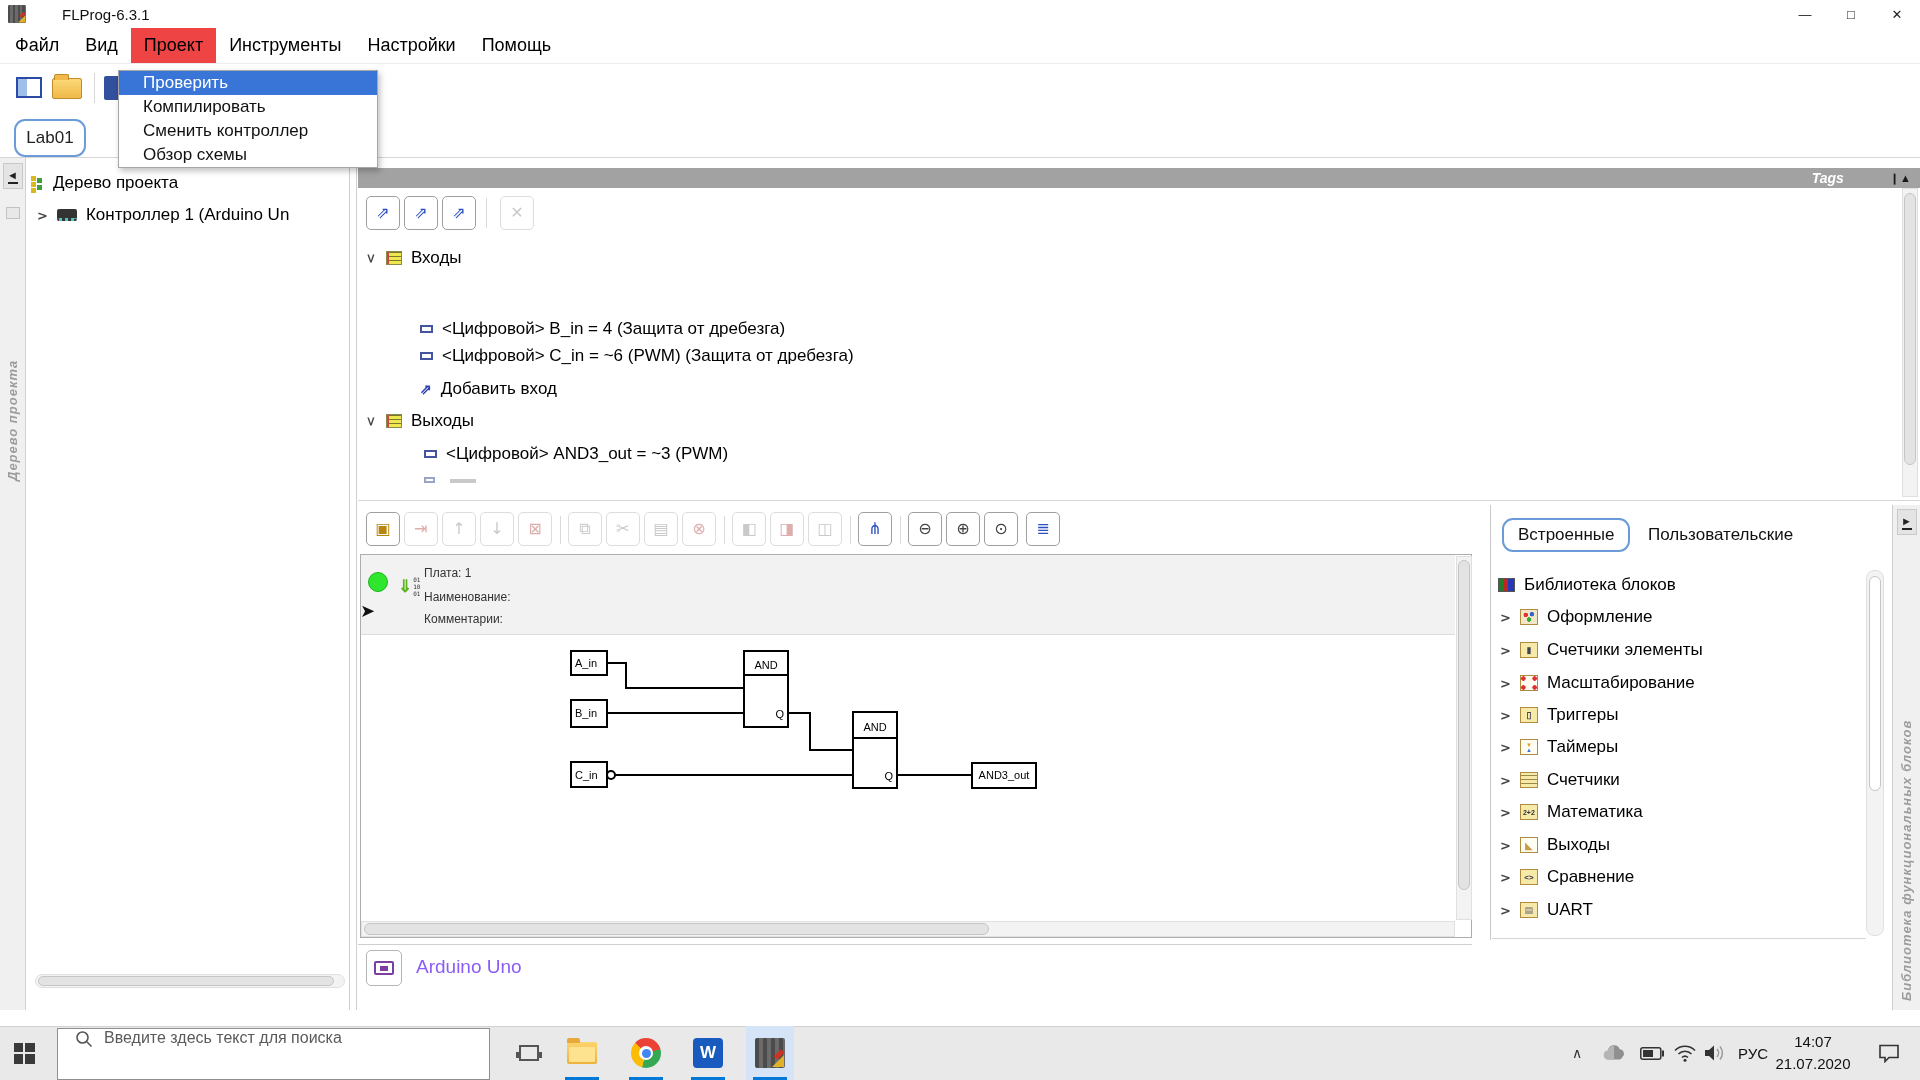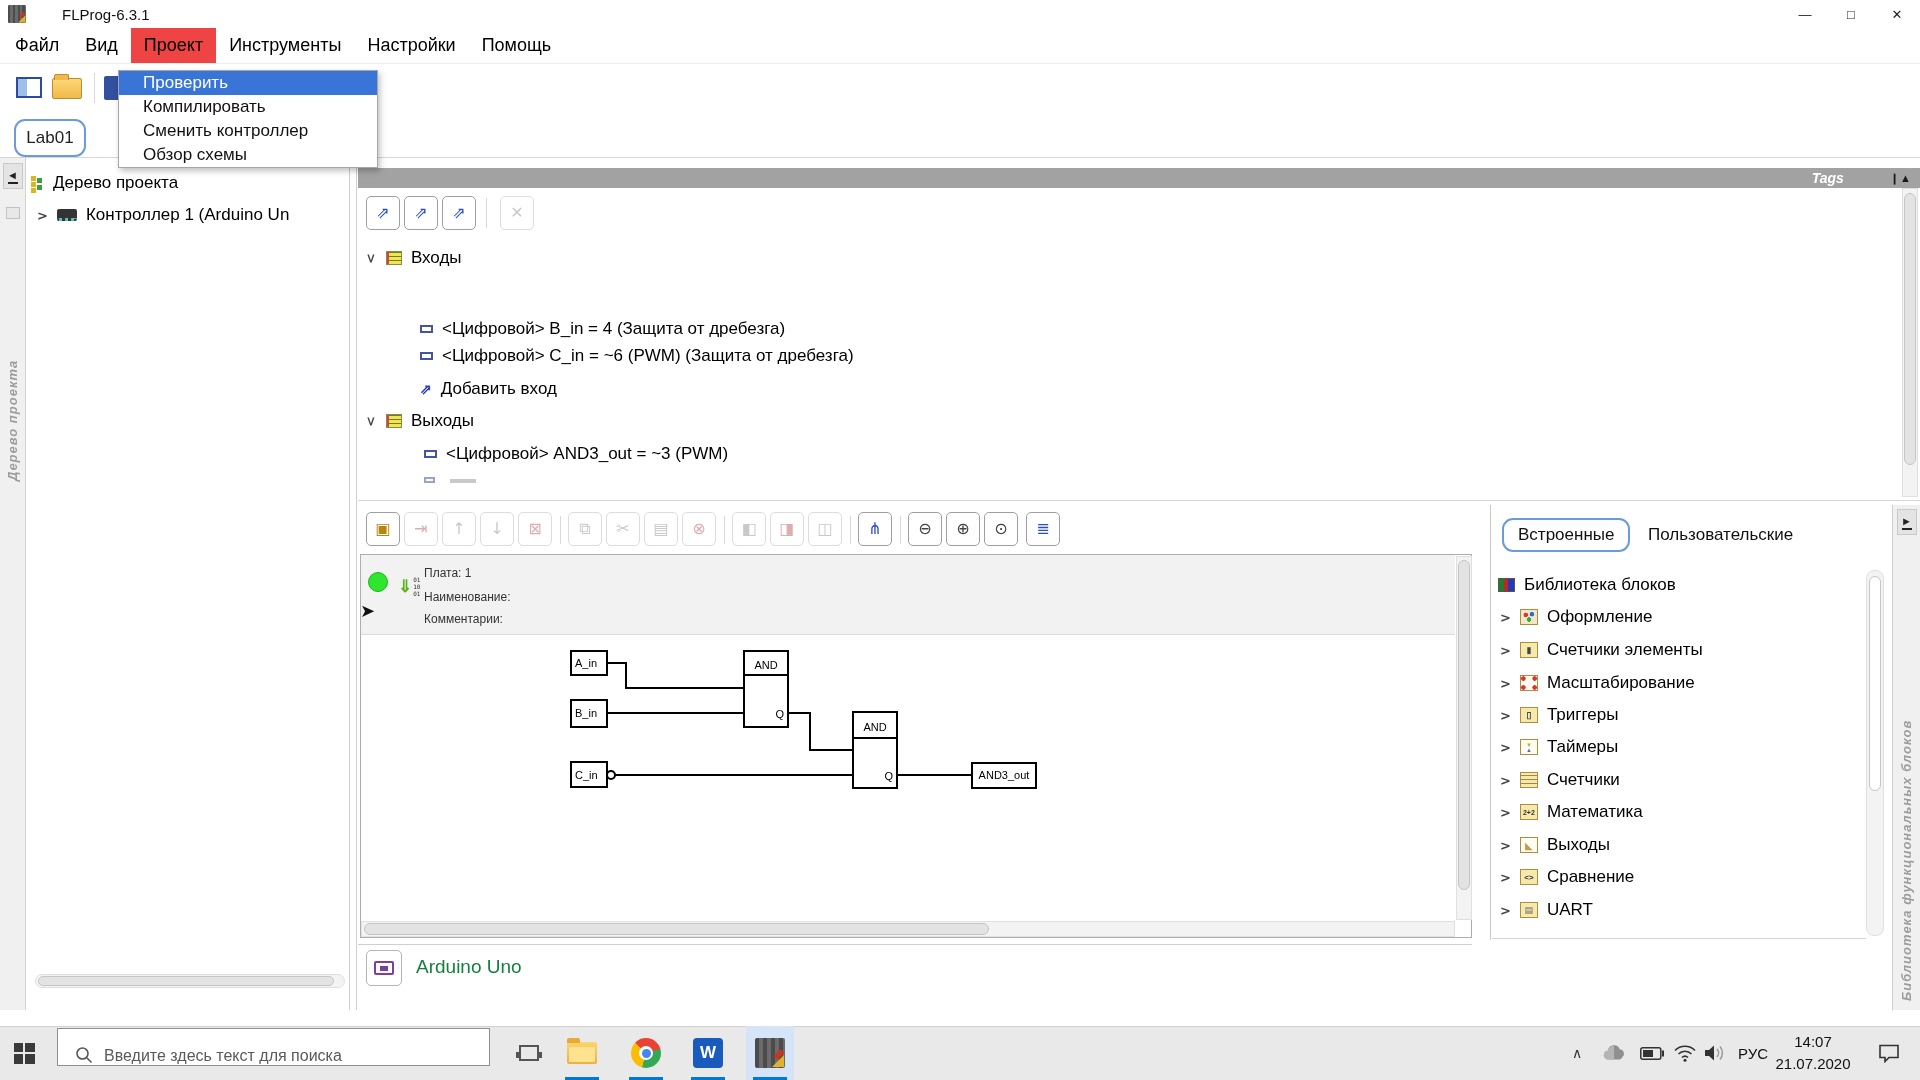--- a/index.html
+++ b/index.html
@@ -93,28 +93,28 @@
   .i-math::after{content:"2+2";font-size:7px;font-weight:bold;color:#333;letter-spacing:0}
   .i-alg{background:#fffdf2}
   .i-alg::after{content:"◣";font-size:10px;color:#c89b4a}
   .i-cmp::after{content:"<>";font-size:8px;font-weight:bold;color:#335}
   .i-uart::after{content:"▤";font-size:9px;color:#667}
 
   
   .board-btn{left:366px;top:950px;width:36px;height:36px;border:1px solid #b5b5b5;border-radius:5px;background:#fff;display:flex;align-items:center;justify-content:center}
   .board-ic{width:20px;height:14px;border:2px solid #7a3fa0;border-radius:2px;background:#fff;display:flex;align-items:center;justify-content:center}
   .board-ic::after{content:"";width:8px;height:5px;background:#7a3fa0}
-  .board-name{left:416px;top:956px;font-size:19px;color:#15803d}
+  .board-name{left:416px;top:956px;font-size:19px;color:#8b5cf6}
 
   
   .taskbar{left:0;top:1026px;width:1920px;height:54px;background:#e9e9e9;border-top:1px solid #d2d2d2}
   .start-btn{left:0;top:1026px;width:48px;height:54px;display:flex;align-items:center;justify-content:center}
   .winlogo{width:21px;height:21px;display:grid;grid-template-columns:1fr 1fr;grid-template-rows:1fr 1fr;gap:2px}
   .winlogo div{background:#3a3a3a}
-  .tb-search{left:57px;top:1028px;width:433px;height:38px;background:#fff;border:1px solid #8f8f8f;display:flex;align-items:flex-end}
+  .tb-search{left:57px;top:1028px;width:433px;height:52px;background:#fff;border:1px solid #8f8f8f;display:flex;align-items:flex-start}
   .tb-search input{border:none;outline:none;font-size:16px;color:#555;width:340px;font-family:"Liberation Sans",sans-serif;background:transparent}
   .tb-search input::placeholder{color:#5a5a5a;opacity:1}
   .tile{position:absolute;top:1026px;width:48px;height:54px;display:flex;align-items:center;justify-content:center}
   .underline{position:absolute;top:1077px;height:3px;width:34px;background:#0078d7}
   .folder-icon{width:30px;height:22px;background:linear-gradient(#fbd56e,#eeb13c);border-radius:2px;position:relative}
   .folder-icon::before{content:"";position:absolute;left:0;top:-4px;width:13px;height:5px;background:#e8a93a;border-radius:2px 2px 0 0}
   .folder-icon::after{content:"";position:absolute;left:2px;top:5px;width:26px;height:15px;background:#fde28f;border-radius:1px}
   .chrome-icon{width:30px;height:30px;border-radius:50%;background:conic-gradient(from -45deg,#ea4335 0 33.3%,#34a853 0 66.6%,#fbbc05 0 100%);position:relative}
   .chrome-icon::before{content:"";position:absolute;left:8px;top:8px;width:14px;height:14px;border-radius:50%;background:#fff}
   .chrome-icon::after{content:"";position:absolute;left:10.5px;top:10.5px;width:9px;height:9px;border-radius:50%;background:#4285f4}

